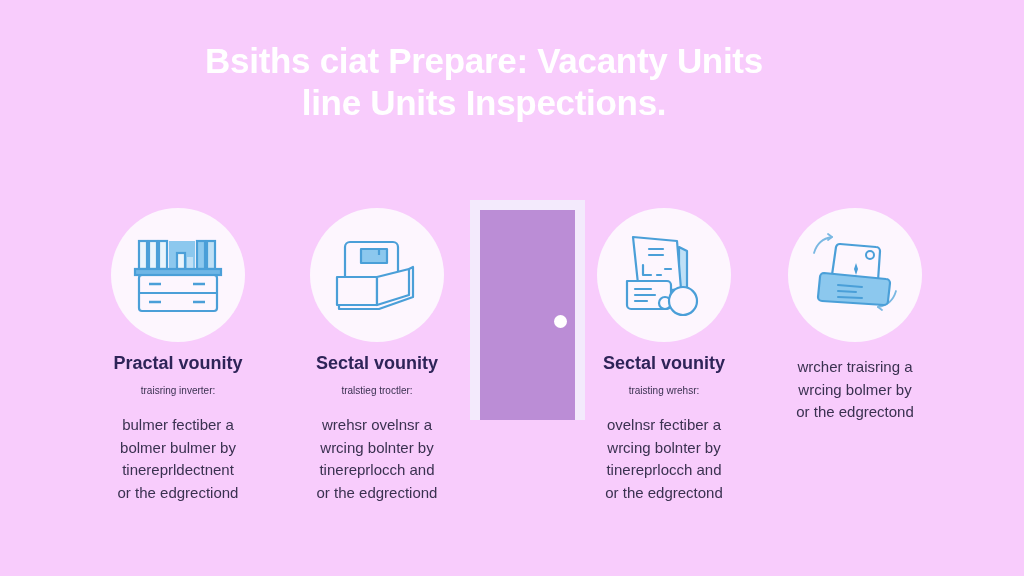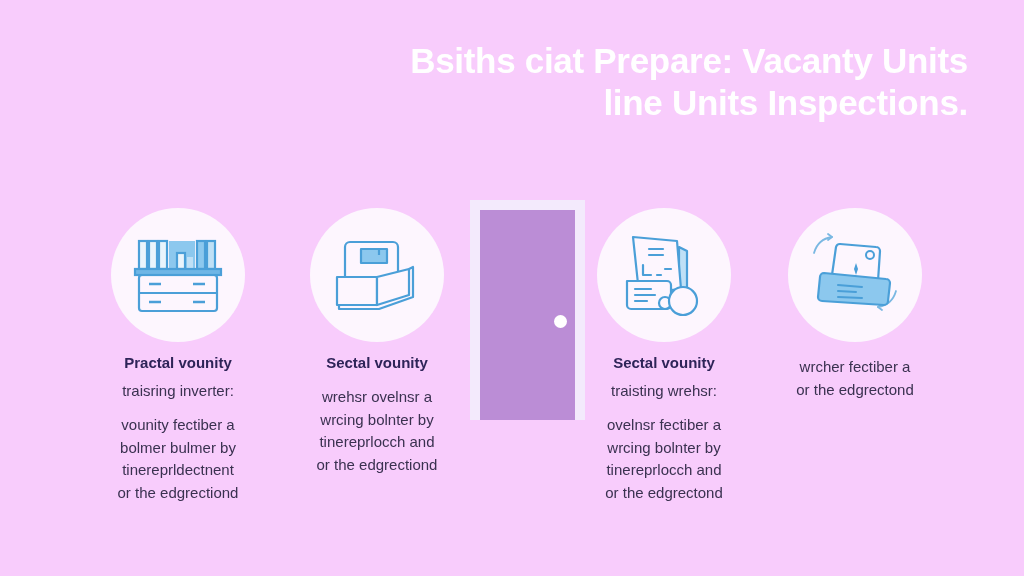--- a/index.html
+++ b/index.html
@@ -4,40 +4,40 @@
 <style>
   html, body { margin: 0; padding: 0; }
   body {
     width: 1024px; height: 576px; overflow: hidden;
     background: #f8ccfc;
     position: relative;
     font-family: "Liberation Sans", "DejaVu Sans", sans-serif;
   }
   .title {
     position: absolute; left: 0; top: 40px; width: 968px;
-    text-align: right; color: #ffffff; font-weight: bold;
+    text-align: center; color: #ffffff; font-weight: bold;
     font-size: 35px; line-height: 42px; letter-spacing: -0.3px;
   }
   .title div { display: block; }
   .card {
     position: absolute; top: 208px; width: 200px;
     text-align: center;
   }
   .circle {
     width: 134px; height: 134px; border-radius: 50%;
     background: #fdf6fe; margin: 0 auto;
     display: flex; align-items: center; justify-content: center;
   }
   .circle svg { display: block; }
   .heading {
-    margin-top: 12px; font-weight: bold; font-size: 15px;
+    margin-top: 12px; font-weight: bold; font-size: 18px;
     color: #2e2458; line-height: 18px;
   }
   .sub {
-    margin-top: 10px; font-size: 15px; color: #3a3150; line-height: 18px;
+    margin-top: 10px; font-size: 10px; color: #3a3150; line-height: 18px;
   }
   .body {
     margin-top: 14px; font-size: 15px; color: #3a3150; line-height: 22.6px;
   }
   .door-frame {
     position: absolute; left: 470px; top: 200px; width: 115px; height: 220px;
     background: #f3eafc;
   }
   .door-panel {
     position: absolute; left: 10px; top: 10px; width: 95px; height: 210px;
@@ -74,41 +74,42 @@
         <line x1="16" y1="49" x2="28" y2="49" stroke-width="2.5"></line>
         <line x1="60" y1="49" x2="72" y2="49" stroke-width="2.5"></line>
         <line x1="16" y1="67" x2="28" y2="67" stroke-width="2.5"></line>
         <line x1="60" y1="67" x2="72" y2="67" stroke-width="2.5"></line>
       </g>
     </svg>
   </div>
   <div class="heading">Practal vounity</div>
   <div class="sub">traisring inverter:</div>
   <div class="body">
-    <div>vounity fectiber a</div>
+    <div>bulmer fectiber a</div>
     <div>bolmer bulmer by</div>
     <div>tinereprldectnent</div>
     <div>or the edgrectiond</div>
   </div>
 </div>
 
 <div class="card" style="left:277px;">
   <div class="circle">
     <svg width="84" height="76" viewBox="0 0 84 76">
       <g fill="none" stroke="#4a9fd8" stroke-width="2.2" stroke-linejoin="round">
         <path d="M10 40 V10 a5 5 0 0 1 5 -5 H58 a5 5 0 0 1 5 5 V34"></path>
         <rect x="26" y="12" width="26" height="14" fill="#8cc8ee"></rect>
         <line x1="44" y1="12" x2="44" y2="18"></line>
         <rect x="2" y="40" width="40" height="28" fill="#fdf6fe"></rect>
         <path d="M42 40 L74 32 V58 L42 68 Z" fill="#fdf6fe"></path>
         <path d="M74 32 L78 30 V60 L44 72 H4 V68"></path>
       </g>
     </svg>
   </div>
   <div class="heading">Sectal vounity</div>
+  <div class="sub">tralstieg troctler:</div>
   <div class="body">
     <div>wrehsr ovelnsr a</div>
     <div>wrcing bolnter by</div>
     <div>tinereprlocch and</div>
     <div>or the edgrectiond</div>
   </div>
 </div>
 
 <div class="door-frame">
   <div class="door-panel"></div>
@@ -157,16 +158,17 @@
         <circle cx="70" cy="30" r="4" stroke="#4a9fd8" stroke-width="2"></circle>
         <path d="M56 38 L58 44 L56 50 L54 44 Z" fill="#4a9fd8"></path>
         <path d="M20 52 a4 4 0 0 1 4 -4 L86 54 a4 4 0 0 1 4 4 L88 76 a4 4 0 0 1 -4 4 L22 76 a4 4 0 0 1 -4 -4 Z" stroke="#4a9fd8" stroke-width="2.2" fill="#8cc8ee"></path>
         <line x1="38" y1="60" x2="62" y2="62" stroke="#4a9fd8" stroke-width="2"></line>
         <line x1="38" y1="66" x2="56" y2="67" stroke="#4a9fd8" stroke-width="2"></line>
         <line x1="38" y1="72" x2="62" y2="73" stroke="#4a9fd8" stroke-width="2"></line>
       </g>
     </svg>
   </div>
   <div class="body">
-    <div>wrcher fectiber a</div>
+    <div>wrcher traisring a</div>
+    <div>wrcing bolmer by</div>
     <div>or the edgrectond</div>
   </div>
 </div>
 
 </body></html>

